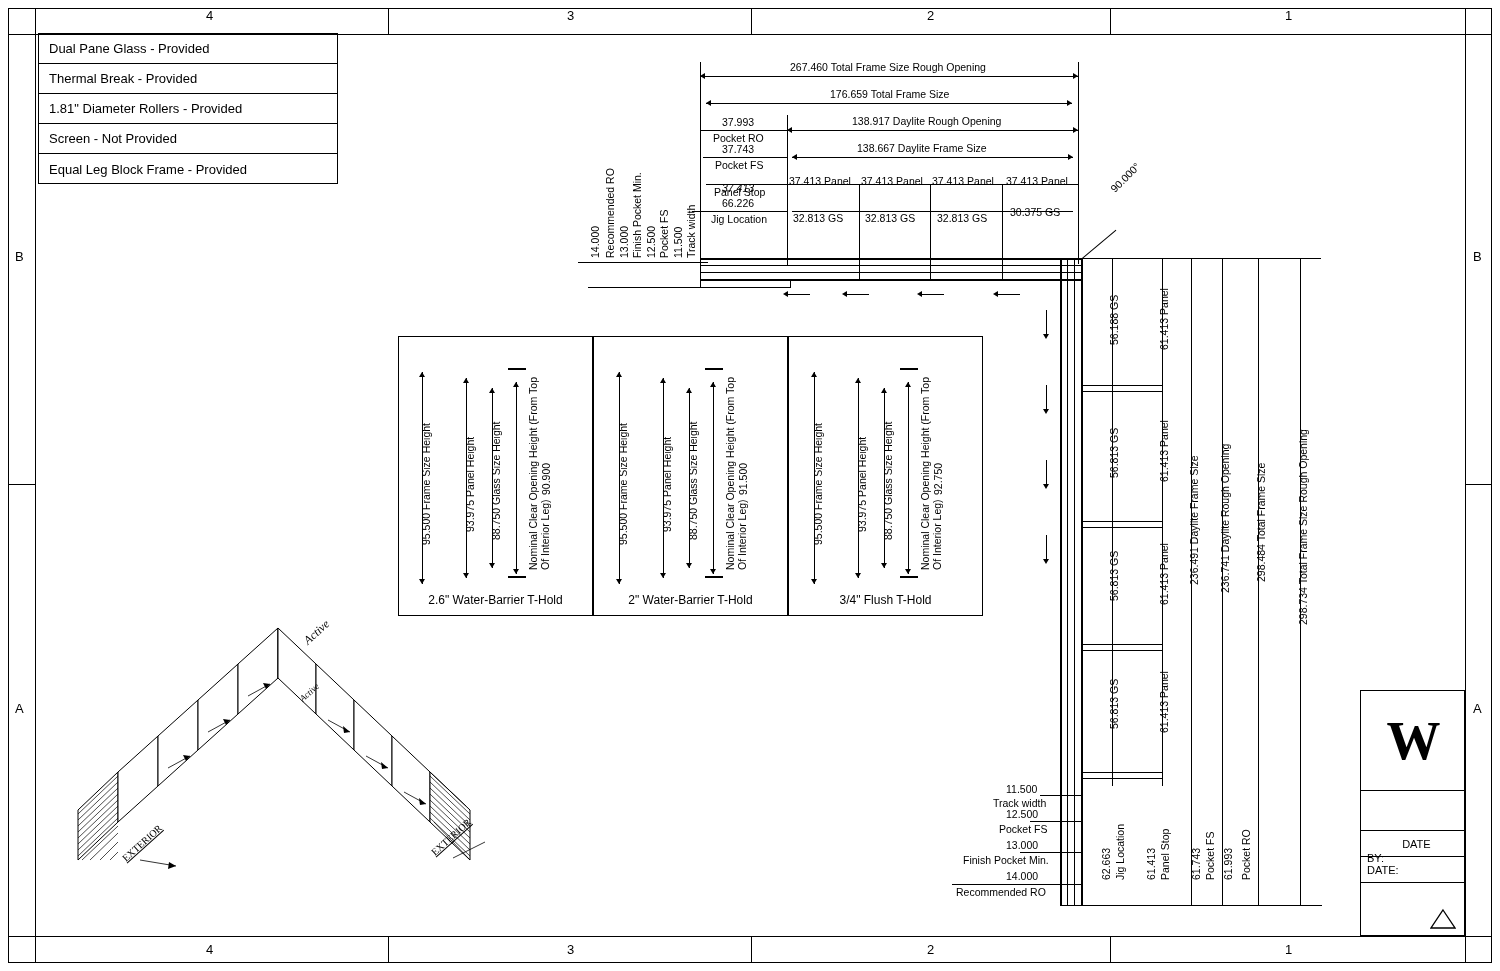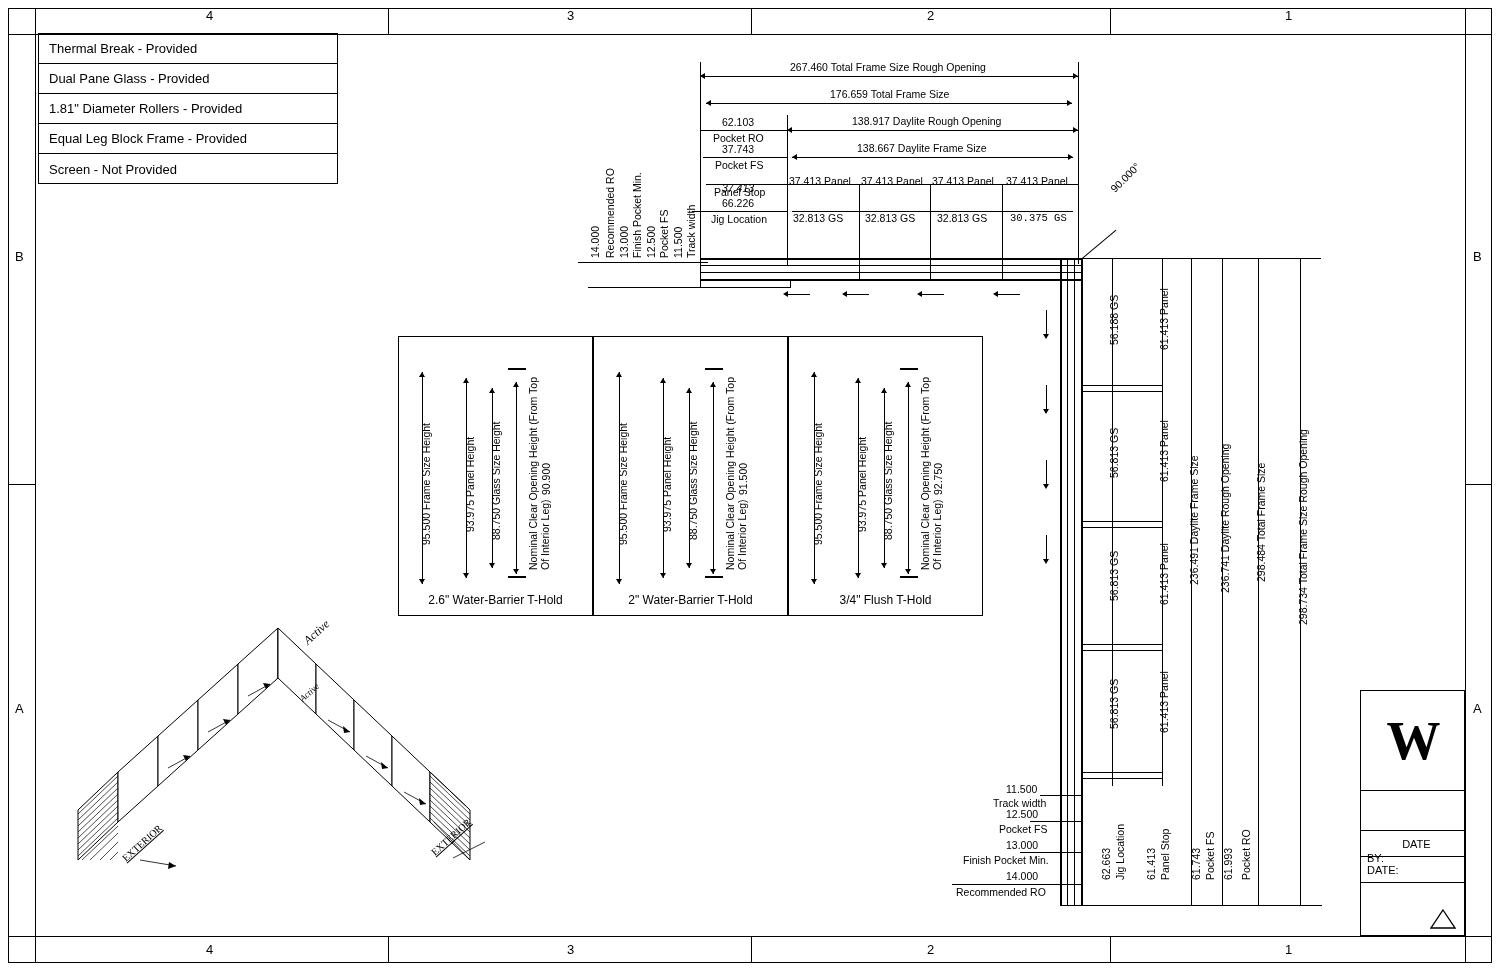--- a/index.html
+++ b/index.html
@@ -58,25 +58,25 @@
   <div class="zonelbl" style="left:567px;top:942px;">3</div>
   <div class="zonelbl" style="left:927px;top:942px;">2</div>
   <div class="zonelbl" style="left:1285px;top:942px;">1</div>
 
   <div class="zonelbl" style="left:15px;top:249px;">B</div>
   <div class="zonelbl" style="left:15px;top:701px;">A</div>
   <div class="zonelbl" style="left:1473px;top:249px;">B</div>
   <div class="zonelbl" style="left:1473px;top:701px;">A</div>
 
   <div class="bordbox" style="left:38px;top:33px;width:300px;height:151px;">
+    <div class="featrow">Dual Pane Glass - Provided</div>
     <div class="featrow">Thermal Break - Provided</div>
-    <div class="featrow">Dual Pane Glass - Provided</div>
     <div class="featrow">1.81" Diameter Rollers - Provided</div>
+    <div class="featrow">Screen - Not Provided</div>
     <div class="featrow">Equal Leg Block Frame - Provided</div>
-    <div class="featrow">Screen - Not Provided</div>
   </div>
 
 
   <div class="titleblk" style="left:1360px;top:690px;width:105px;height:246px;">
     <div style="position:absolute;left:0;top:0;width:100%;height:100px;border-bottom:1px solid #000;box-sizing:border-box;">
       <div style="position:absolute;left:50%;top:50%;transform:translate(-50%,-50%);font-size:54px;font-weight:bold;font-family:'Liberation Serif',serif;letter-spacing:-2px;">W</div>
     </div>
     <div style="position:absolute;left:0;top:100px;width:100%;height:40px;border-bottom:1px solid #000;box-sizing:border-box;"></div>
     <div style="position:absolute;left:0;top:140px;width:100%;height:26px;border-bottom:1px solid #000;box-sizing:border-box;display:flex;align-items:center;font-size:11px;">
       <span style="padding-left:6px;margin-top:28px;">BY:</span>
@@ -115,21 +115,21 @@
   <div class="ln h" style="left:792px;top:157px;width:281px;"></div>
   <div class="arrowlt" style="left:792px;top:154px;"></div>
   <div class="arrowrt" style="left:1068px;top:154px;"></div>
   <div class="dimtxt" style="left:857px;top:142px;">138.667 Daylite Frame Size</div>
 
   <div class="ln h" style="left:700px;top:130px;width:87px;"></div>
   <div class="ln h" style="left:703px;top:157px;width:84px;"></div>
   <div class="ln h" style="left:706px;top:184px;width:81px;"></div>
   <div class="ln h" style="left:692px;top:211px;width:95px;"></div>
 
-  <div class="dimtxt" style="left:722px;top:116px;">62.103</div>
+  <div class="dimtxt" style="left:722px;top:116px;">37.993</div>
   <div class="dimtxt" style="left:713px;top:132px;">Pocket RO</div>
   <div class="dimtxt" style="left:722px;top:143px;">37.743</div>
   <div class="dimtxt" style="left:715px;top:159px;">Pocket FS</div>
   <div class="dimtxt" style="left:722px;top:182px;font-style:italic;">37.413</div>
   <div class="dimtxt" style="left:714px;top:186px;">Panel Stop</div>
   <div class="dimtxt" style="left:722px;top:197px;">66.226</div>
   <div class="dimtxt" style="left:711px;top:213px;">Jig Location</div>
 
   <div class="ln h" style="left:787px;top:184px;width:291px;"></div>
   <div class="ln v" style="left:787px;top:184px;height:80px;"></div>
@@ -140,21 +140,21 @@
 
   <div class="dimtxt" style="left:789px;top:175px;">37.413 Panel</div>
   <div class="dimtxt" style="left:861px;top:175px;">37.413 Panel</div>
   <div class="dimtxt" style="left:932px;top:175px;">37.413 Panel</div>
   <div class="dimtxt" style="left:1006px;top:175px;">37.413 Panel</div>
 
   <div class="ln h" style="left:792px;top:211px;width:281px;"></div>
   <div class="dimtxt" style="left:793px;top:212px;">32.813 GS</div>
   <div class="dimtxt" style="left:865px;top:212px;">32.813 GS</div>
   <div class="dimtxt" style="left:937px;top:212px;">32.813 GS</div>
-  <div class="dimtxt" style="left:1010px;top:212px;font-family:Liberation Mono, monospace;">30.375 GS</div>
+  <div class="dimtxt" style="left:1010px;top:206px;">30.375 GS</div>
 
   <div class="ln h" style="left:578px;top:262px;width:130px;"></div>
   <div class="ln h" style="left:588px;top:287px;width:118px;"></div>
   <div class="txt rot" style="left:589px;top:258px;font-size:10.5px;">14.000</div>
   <div class="txt rot" style="left:604px;top:258px;font-size:10.5px;">Recommended RO</div>
   <div class="txt rot" style="left:618px;top:258px;font-size:10.5px;">13.000</div>
   <div class="txt rot" style="left:631px;top:258px;font-size:10.5px;">Finish Pocket Min.</div>
   <div class="txt rot" style="left:645px;top:258px;font-size:10.5px;">12.500</div>
   <div class="txt rot" style="left:658px;top:258px;font-size:10.5px;">Pocket FS</div>
   <div class="txt rot" style="left:672px;top:258px;font-size:10.5px;">11.500</div>

